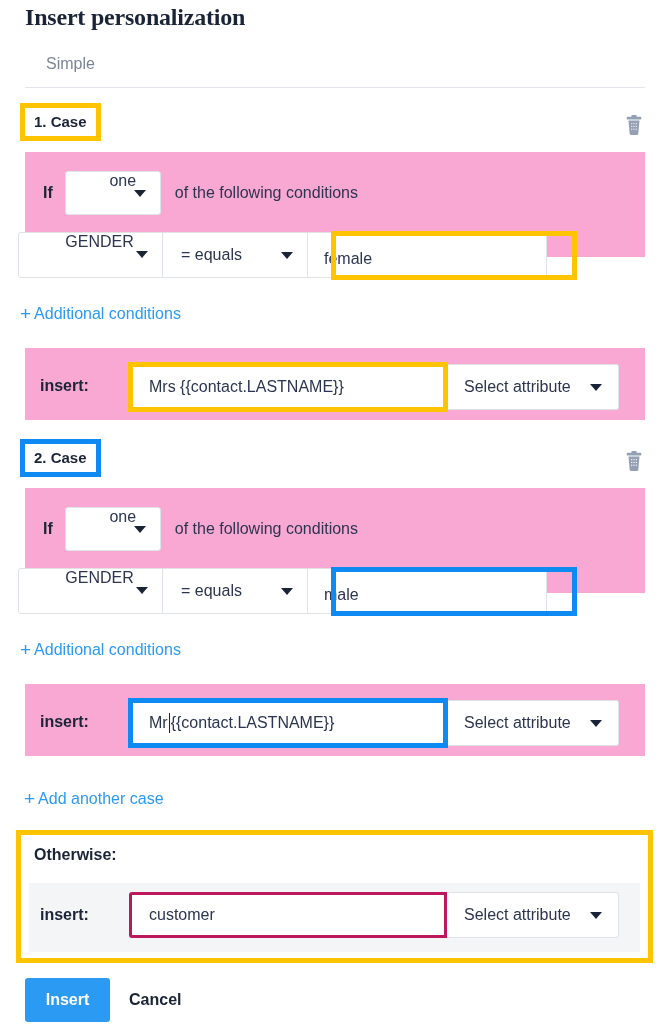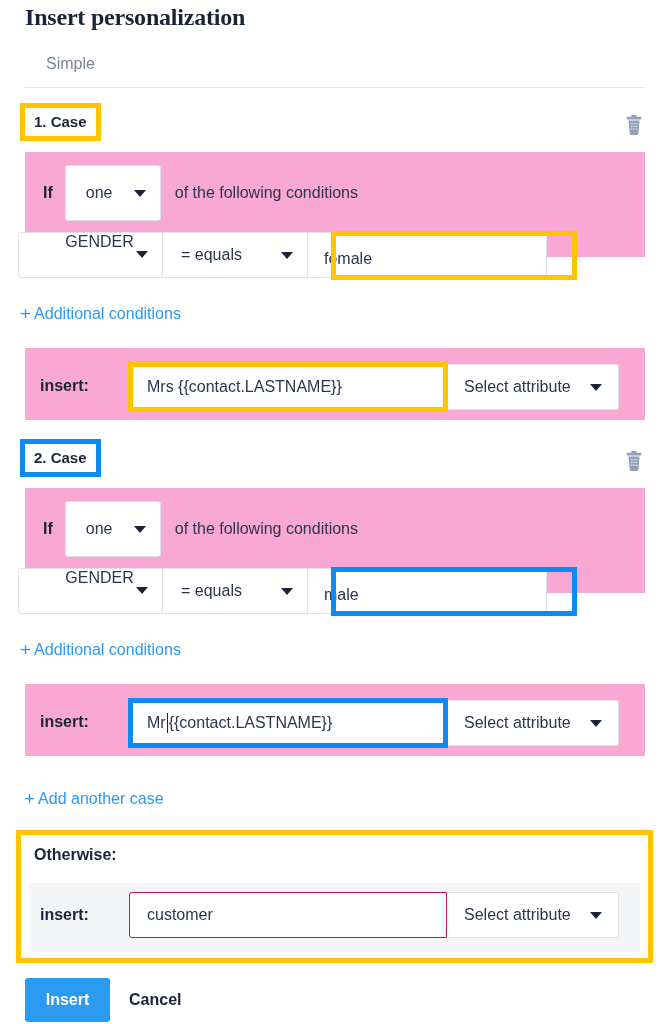--- a/index.html
+++ b/index.html
@@ -57,22 +57,22 @@
     position: absolute; left: 25px; width: 620px;
     background: #f9a8d4;
   }
 
   .if-row { position: absolute; left: 18px; top: 18px; height: 46px; display: flex; align-items: center; }
   .if-word { font-size: 16px; font-weight: bold; color: #1b2437; margin-right: 12px; }
   .if-tail { font-size: 16px; color: #2c3550; margin-left: 14px; }
 
   .sel {
     background: #ffffff; border: 1px solid #dfe3e8; border-radius: 3px;
-    height: 56px; display: flex; align-items: center; position: relative;
-    font-size: 16px; color: #2c3550;
+    height: 44px; display: flex; align-items: center; position: relative;
+    font-size: 16px; color: #2c3550; flex-direction: column;
   }
   .sel .caret {
     margin-left: auto; margin-right: 14px;
     width: 0; height: 0; border-left: 6px solid transparent;
     border-right: 6px solid transparent; border-top: 7px solid #1b2437;
   }
   .sel .txt { padding-left: 20px; white-space: nowrap; }
   .sel-one { width: 96px; }
 
   
@@ -99,21 +99,21 @@
     display: flex; align-items: center;
   }
   .addlink .plus { font-size: 19px; margin-right: 3px; font-weight: 400; }
   .insert-lbl {
     position: absolute; left: 40px;
     font-size: 16px; font-weight: bold; color: #1b2437;
   }
   .insert-group { position: absolute; left: 129px; display: flex; height: 46px; }
   .insert-input {
     width: 318px; height: 46px; background: #ffffff;
-    border: 1px solid #be185d; border-radius: 3px 0 0 3px;
+    border: 3px solid #be185d; border-radius: 3px 0 0 3px;
     display: flex; align-items: center; font-size: 16px; color: #2c3550;
     padding-left: 17px; position: relative;
   }
   .insert-attr {
     width: 172px; height: 46px; background: #ffffff;
     border: 1px solid #dfe3e8; border-left: none; border-radius: 0 3px 3px 0;
     display: flex; align-items: center; font-size: 16px; color: #2c3550;
     padding-left: 17px;
   }
   .insert-attr .caret {

